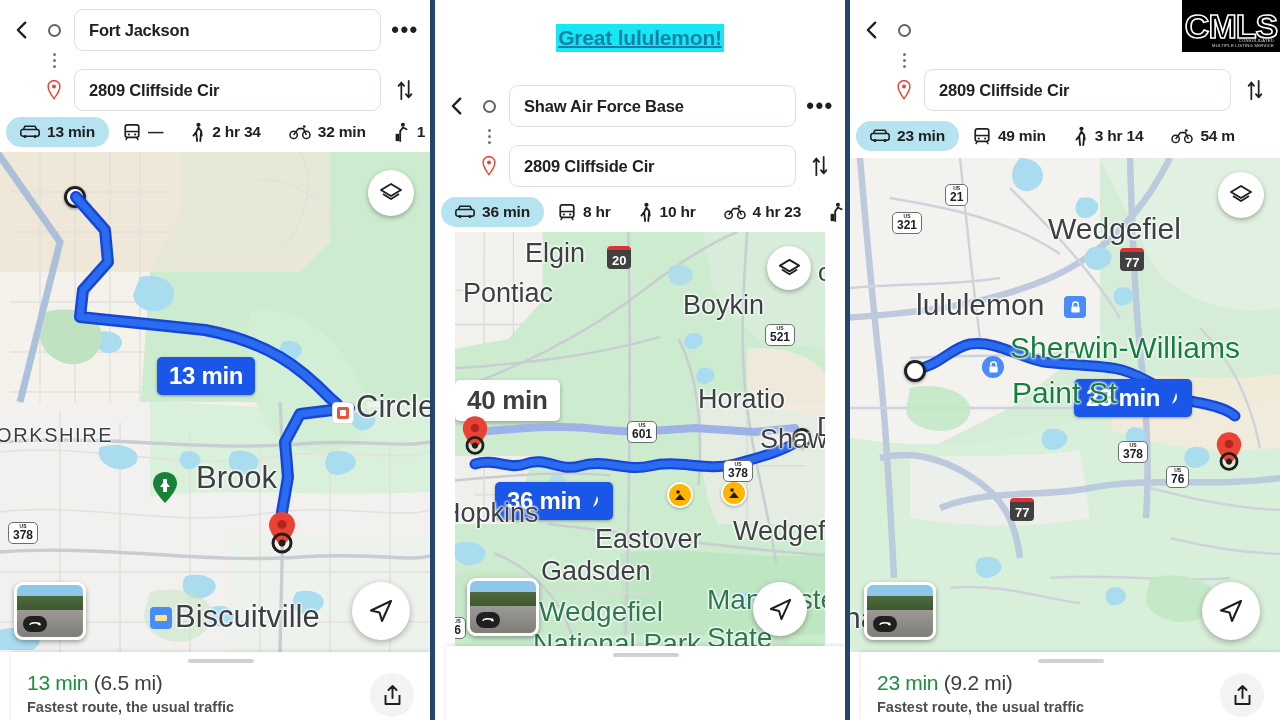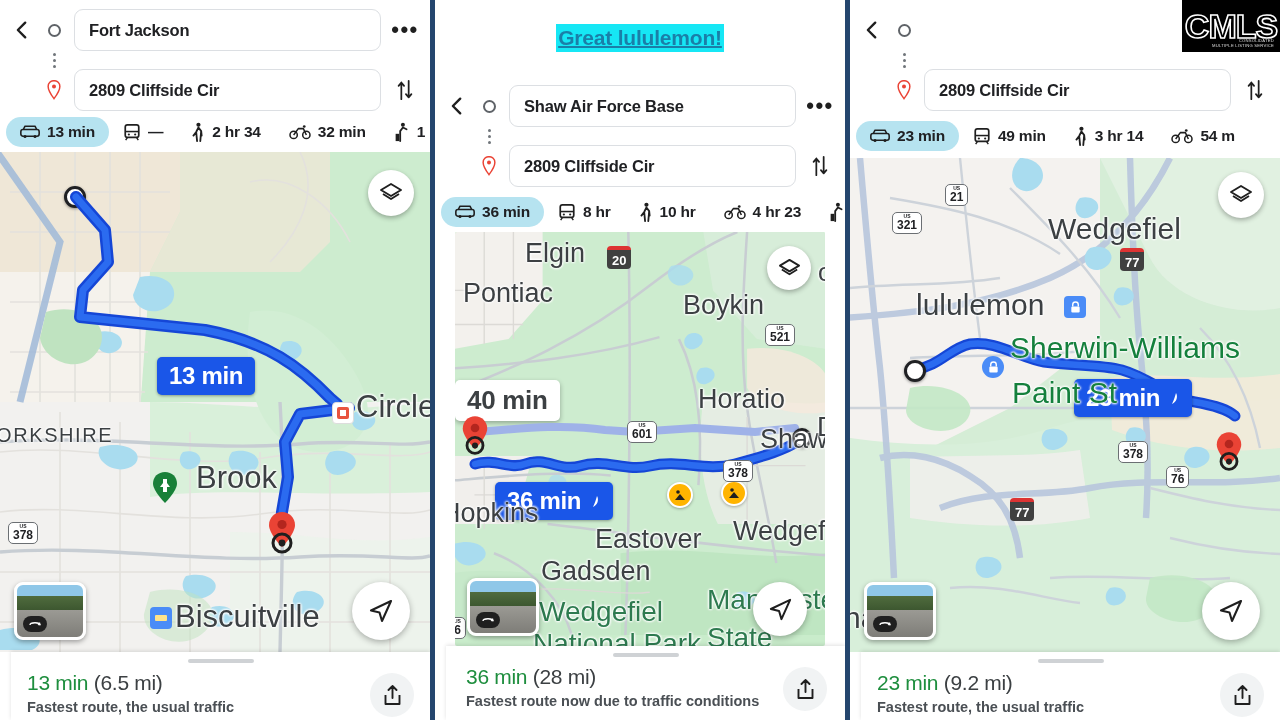--- a/index.html
+++ b/index.html
@@ -574,32 +574,20 @@
           <svg width="14" height="9" viewBox="0 0 14 9">
             <path d="M2 5 C2 2 12 2 12 5" fill="none" stroke="#fff" stroke-width="1.4"></path>
             <path d="M12 2 L12.5 5.5 L9.5 5" fill="#fff"></path>
           </svg>
         </div>
     </div>
   </div>
 
   <div class="sheet" style="height:74px;">
     <div class="grabber"></div>
-    <div class="sheet-body" style="padding-left:20px;padding-right:18px;">
-      <div class="sheet-txt">
-        <div class="sheet-l1"><b>36 min</b> <span>(28 mi)</span></div>
-        <div class="sheet-l2">Fastest route now due to traffic conditions</div>
-      </div>
-      <div class="share-btn">
-        <svg width="19" height="21" viewBox="0 0 19 21">
-            <path d="M9.5 1 L9.5 13 M9.5 1 L5.5 5 M9.5 1 L13.5 5" fill="none" stroke="#1f1f1f" stroke-width="1.9" stroke-linecap="round" stroke-linejoin="round"></path>
-            <path d="M2.5 10 V19 H16.5 V10" fill="none" stroke="#1f1f1f" stroke-width="1.9" stroke-linejoin="round"></path>
-          </svg>
-      </div>
-    </div>
   </div>
 </div>
 
 <div class="panel panel-right">
 
   <div class="cmls">
     <span class="cmls-txt">CMLS</span>
     <span class="cmls-sub">CONSOLIDATED<br>MULTIPLE LISTING SERVICE</span>
   </div>
 

